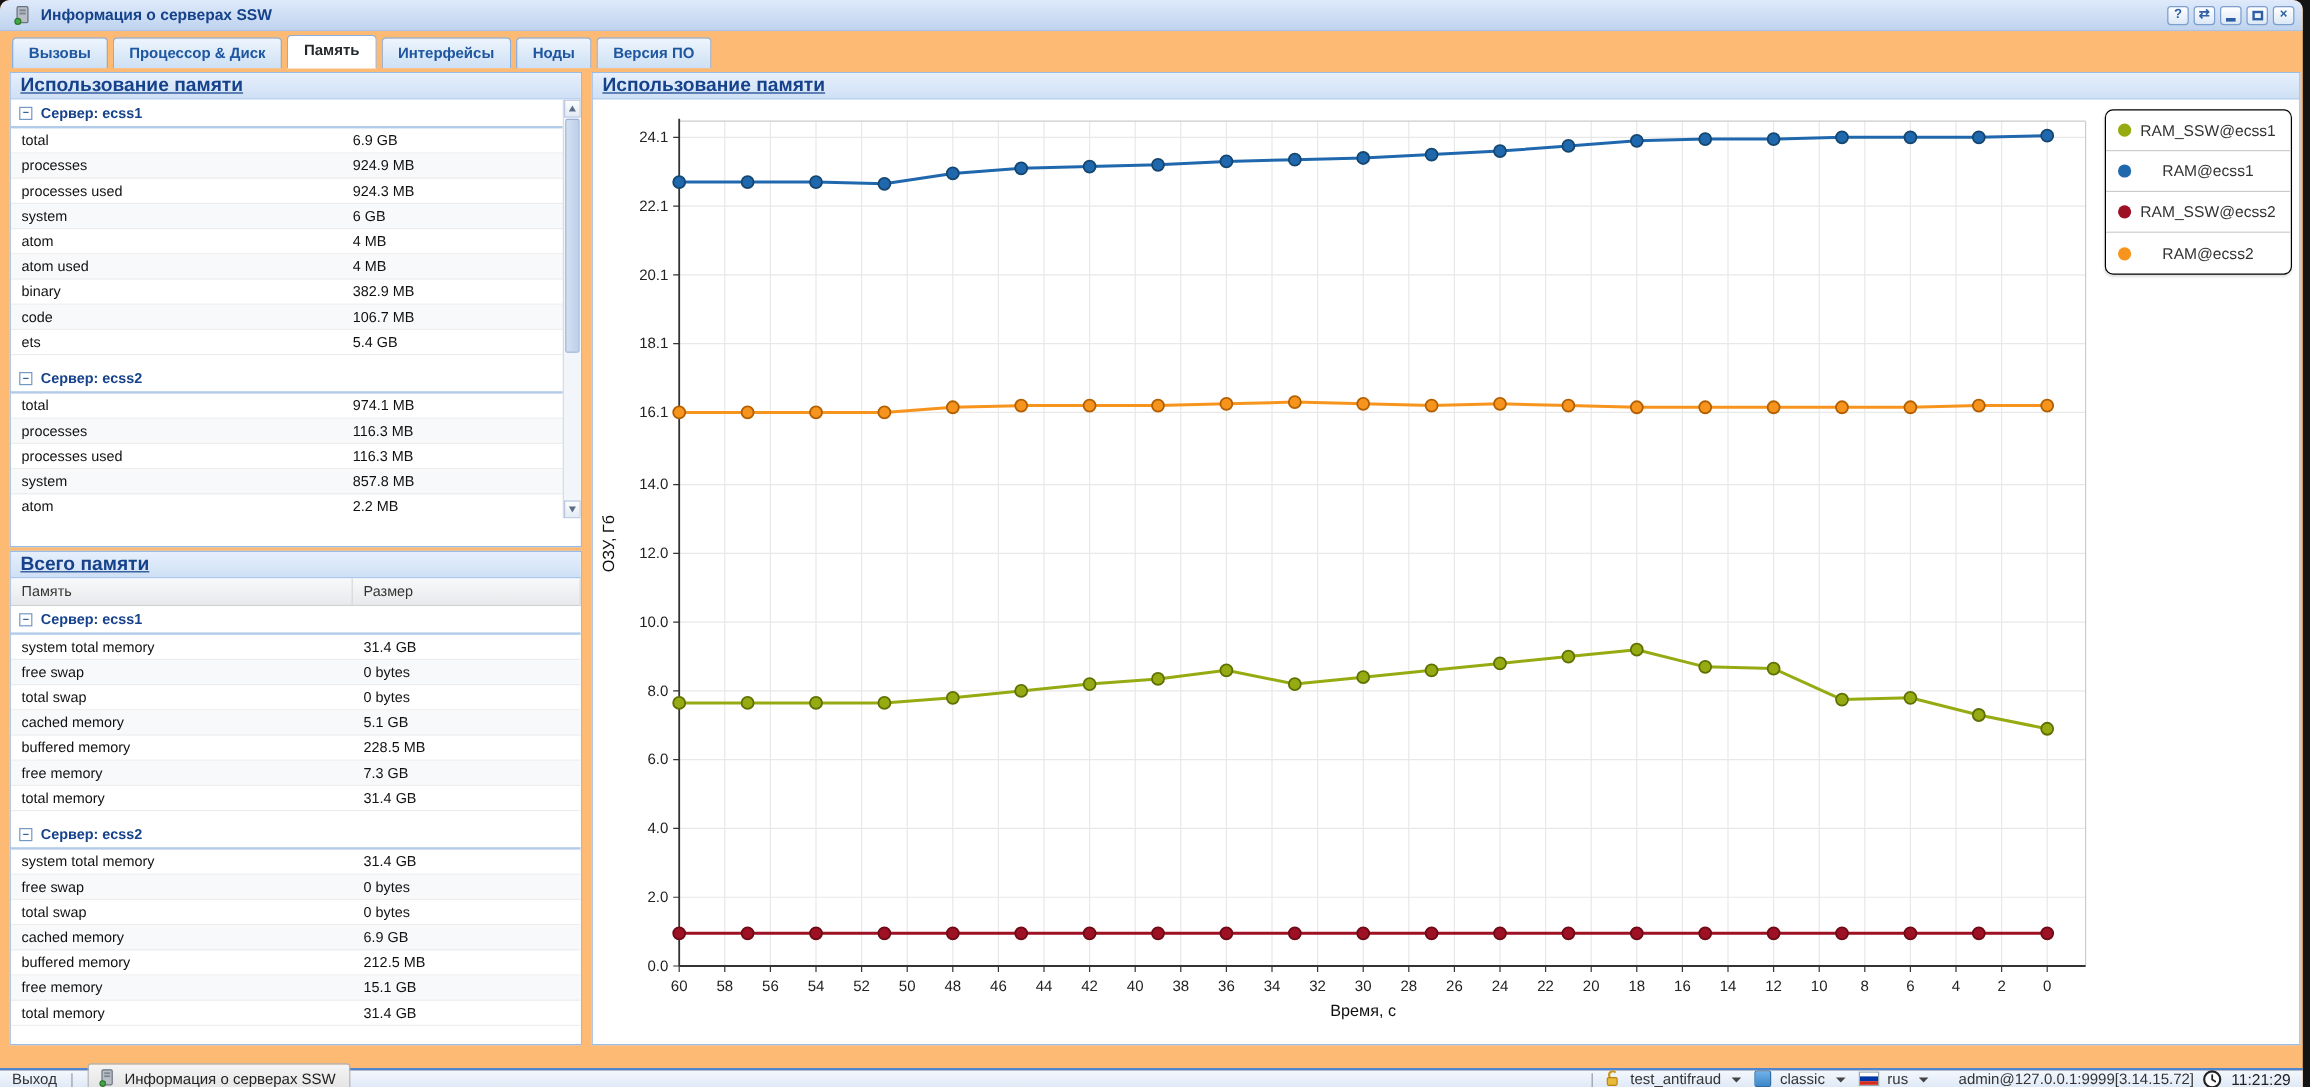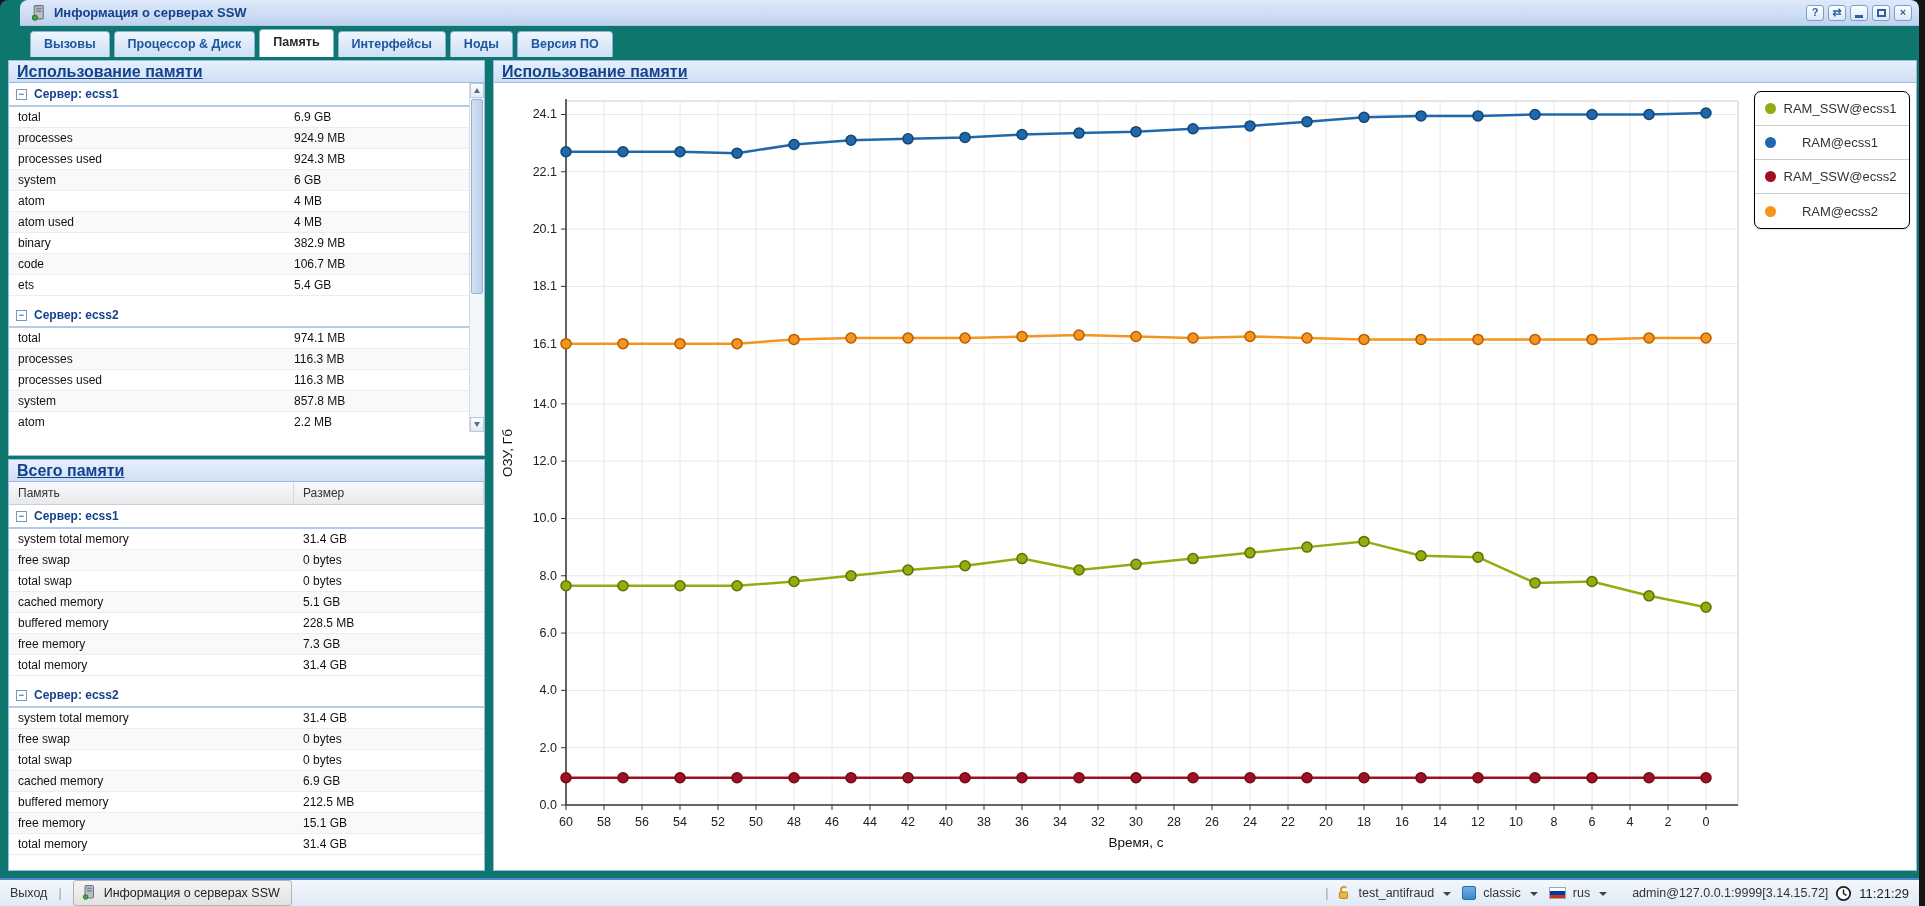--- a/index.html
+++ b/index.html
@@ -4,21 +4,21 @@
 <style>
   * { box-sizing: border-box; margin: 0; padding: 0; }
   html,body { width:1925px; height:906px; }
   body {
     background:#141414;
     font-family:"Liberation Sans", sans-serif;
     position:relative; overflow:hidden;
   }
   .window {
     position:absolute; left:0; top:0; width:1919px; height:906px;
-    background:#0f766e; border-radius:8px 8px 0 0; overflow:hidden;padding-left:20px;
+    background:#fdba74; border-radius:8px 8px 0 0; overflow:hidden;
   }
   
   .titlebar {
     height:26px; display:flex; align-items:center; padding:0 7px;
     background:linear-gradient(#dfeafb,#bfd3ee);
     border-bottom:1px solid #a9c4e6; border-radius:8px 8px 0 0;
   }
   .app-icon { width:17px; height:17px; margin:0 7px 0 3px; display:inline-flex; }
   .titlebar .title { font-size:13px; font-weight:bold; color:#15428b; }
   .win-buttons { margin-left:auto; display:flex; gap:4px; }
@@ -87,21 +87,21 @@
   .legend {
     position:absolute; right:6px; top:8px; width:156px; background:#fff;
     border:1px solid #000000; border-radius:7px; box-shadow:0 1px 2px rgba(0,0,0,.12); overflow:hidden;
   }
   .legend-item { height:34px; display:flex; align-items:center; padding:0 10px; border-bottom:1px solid #ccc; cursor:pointer; }
   .legend-item:last-child { border-bottom:none; }
   .legend-dot { width:11px; height:11px; border-radius:50%; margin-right:5px; flex:0 0 auto; }
   .legend-label { flex:1; text-align:center; font-size:13px; color:#333; }
   
   .statusbar {
-    position:absolute; left:0; bottom:0; width:1919px; height:28px;
+    position:absolute; left:0; bottom:0; width:1919px; height:16px;
     border-top:2px solid #4f86d2; background:linear-gradient(#f4f8fd,#dfe9f7);
     display:flex; align-items:center; padding:0 10px; font-size:12.5px; color:#333;
   }
   .sb-left { display:flex; align-items:center; gap:11px; }
   .sb-exit { cursor:pointer; }
   .sb-sep { color:#98a0ab; }
   .taskbar-btn {
     display:flex; align-items:center; gap:6px; padding:3px 11px 4px 7px;
     border:1px solid #b3b3b3; border-radius:3px; background:linear-gradient(#f5f5f5,#e1e1e1);
     color:#222; cursor:pointer;

